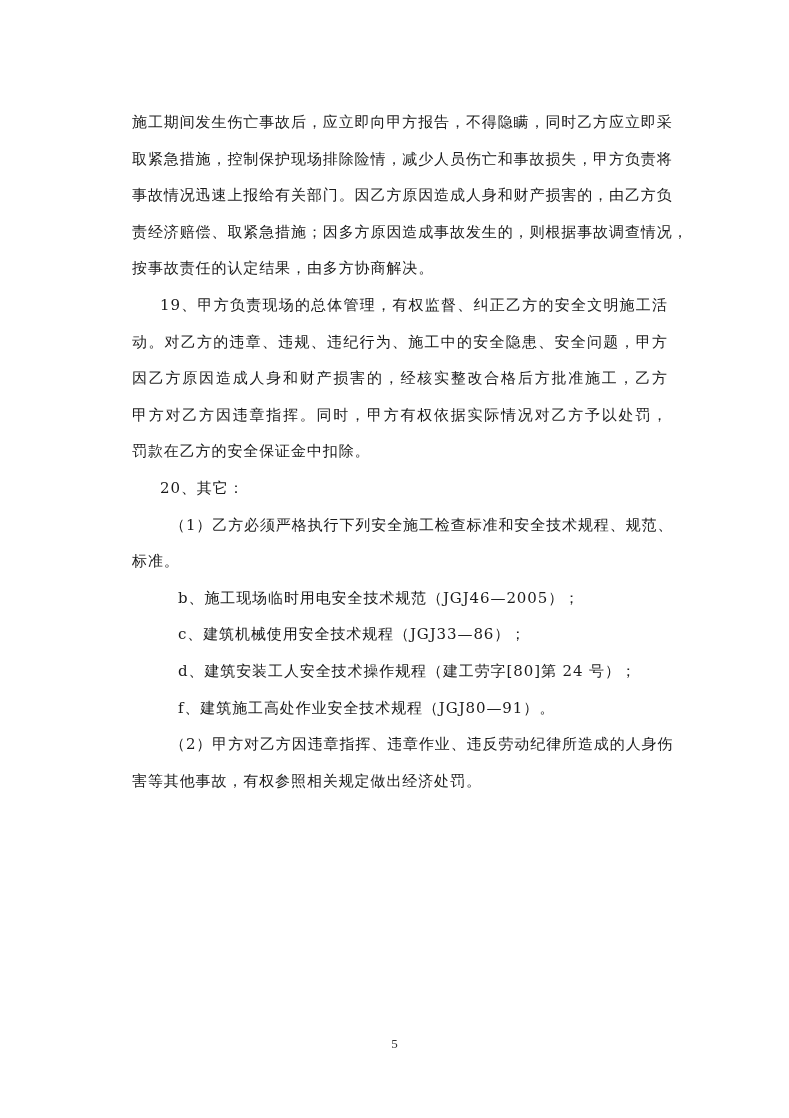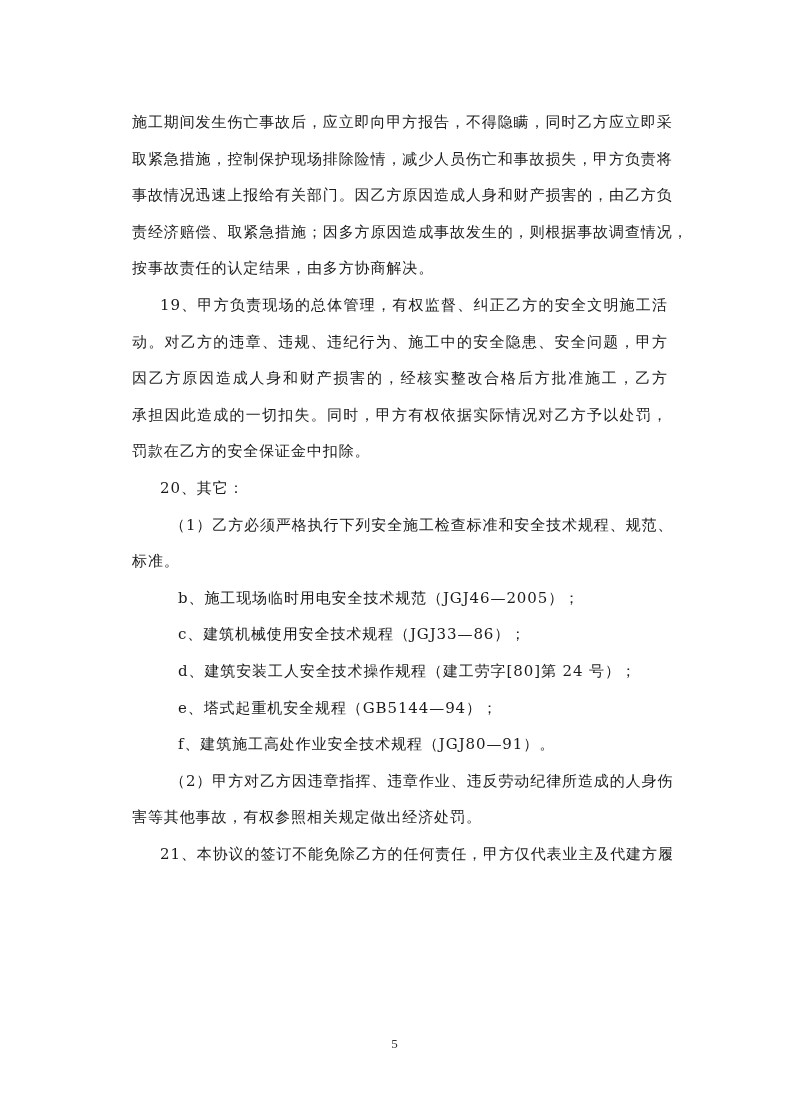--- a/index.html
+++ b/index.html
@@ -54,33 +54,31 @@
 <div class="page">
   <div class="line justify">施工期间发生伤亡事故后，应立即向甲方报告，不得隐瞒，同时乙方应立即采</div>
   <div class="line justify">取紧急措施，控制保护现场排除险情，减少人员伤亡和事故损失，甲方负责将</div>
   <div class="line justify">事故情况迅速上报给有关部门。因乙方原因造成人身和财产损害的，由乙方负</div>
   <div class="line justify">责经济赔偿、取紧急措施；因多方原因造成事故发生的，则根据事故调查情况，</div>
   <div class="line">按事故责任的认定结果，由多方协商解决。</div>
 
   <div class="line indent1 justify" style="width:508px">19、甲方负责现场的总体管理，有权监督、纠正乙方的安全文明施工活</div>
   <div class="line justify">动。对乙方的违章、违规、违纪行为、施工中的安全隐患、安全问题，甲方</div>
   <div class="line justify">因乙方原因造成人身和财产损害的，经核实整改合格后方批准施工，乙方</div>
-  <div class="line justify">承担因此造成的一切扣失。同时，甲方有权依据实际情况对乙方予以处罚，</div>
+  <div class="line justify">甲方对乙方因违章指挥。同时，甲方有权依据实际情况对乙方予以处罚，</div>
   <div class="line">罚款在乙方的安全保证金中扣除。</div>
 
   <div class="line indent1">20、其它：</div>
 
   <div class="line indent2 justify" style="width:498px">（1）乙方必须严格执行下列安全施工检查标准和安全技术规程、规范、</div>
   <div class="line">标准。</div>
 
   <div class="line indent-item">b、施工现场临时用电安全技术规范（JGJ46—2005）；</div>
   <div class="line indent-item">c、建筑机械使用安全技术规程（JGJ33—86）；</div>
   <div class="line indent-item">d、建筑安装工人安全技术操作规程（建工劳字[80]第 24 号）；</div>
-  <div class="line indent-item">e、塔式起重机安全规程（GB5144—94）；</div>
   <div class="line indent-item">f、建筑施工高处作业安全技术规程（JGJ80—91）。</div>
 
   <div class="line indent2 justify" style="width:498px">（2）甲方对乙方因违章指挥、违章作业、违反劳动纪律所造成的人身伤</div>
   <div class="line">害等其他事故，有权参照相关规定做出经济处罚。</div>
 
-  <div class="line indent1 justify" style="width:508px">21、本协议的签订不能免除乙方的任何责任，甲方仅代表业主及代建方履</div>
 </div>
 
 <div class="page-number">5</div>
 
 </body></html>

